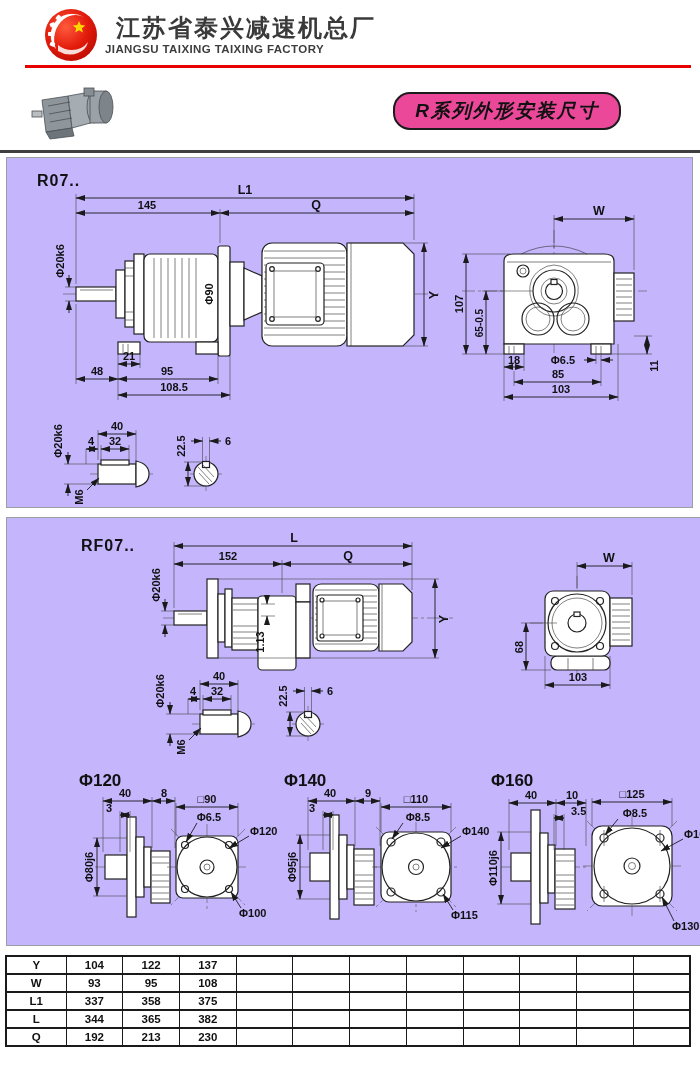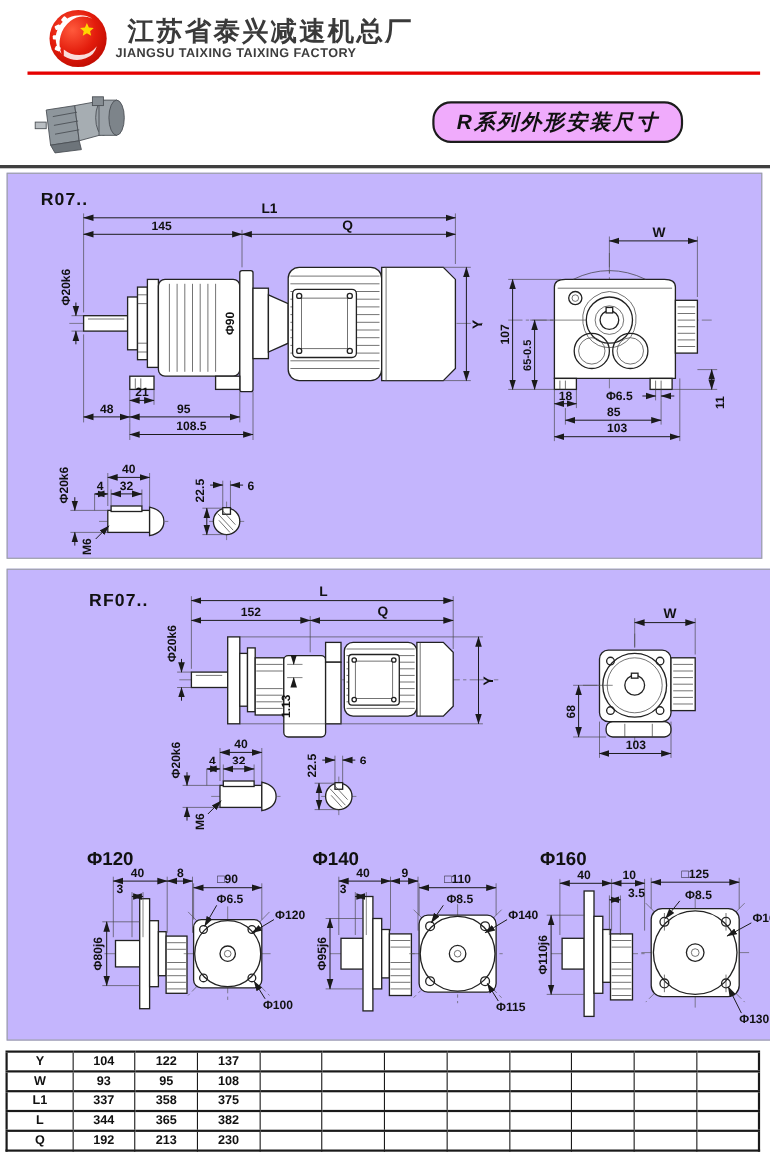--- a/index.html
+++ b/index.html
@@ -7,21 +7,21 @@
        font-family:"Liberation Sans","DejaVu Sans",sans-serif;color:#222;}
   .abs{position:absolute;}
 
   
   .company-cn{left:104px;top:12px;font-size:24px;font-weight:bold;color:#3a3a3a;letter-spacing:2px;margin-left:12px;}
   .company-en{left:105px;top:43px;font-size:11.5px;font-weight:bold;color:#3d3d3d;letter-spacing:.4px;}
   .red-rule{left:25px;top:65px;width:666px;height:3px;background:#e60000;}
 
   .badge{left:393px;top:92px;width:224px;height:34px;border:2px solid #1c1c1c;border-radius:17px;
          display:flex;align-items:center;justify-content:center;
-         font-size:19px;font-weight:bold;font-style:italic;letter-spacing:2px;color:#111;background:#f0abfc;}
+         font-size:19px;font-weight:bold;font-style:italic;letter-spacing:2px;color:#111;background:#ec4899;}
   .dark-rule{left:0;top:150px;width:700px;height:3px;background:#3f3f3f;}
 
   .panel{border:1px solid #9a9fa2;background:#c4b5fd;}
   #panel-r07{left:6px;top:157px;width:685px;height:349px;}
   #panel-rf07{left:6px;top:517px;width:685px;height:427px;padding-left:44px;}
 
   
   svg text{font-family:"Liberation Sans","DejaVu Sans",sans-serif;}
   .ol{fill:none;stroke:#222;stroke-width:1.2;}
   .ow{fill:#fff;stroke:#222;stroke-width:1.2;}

